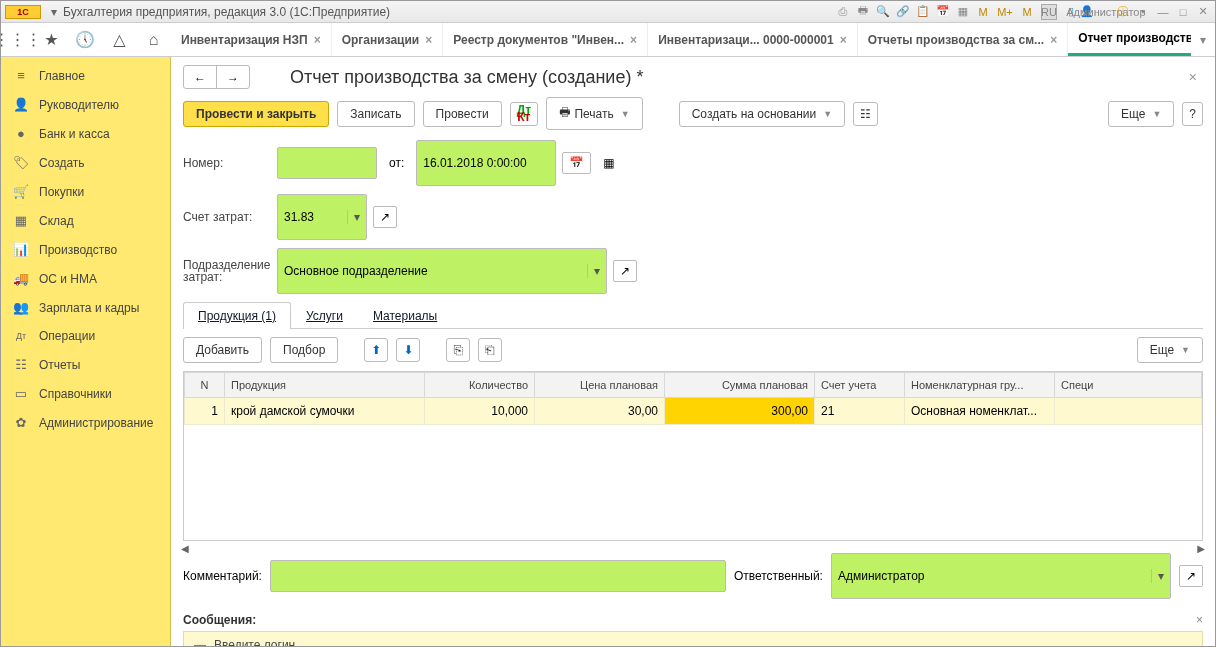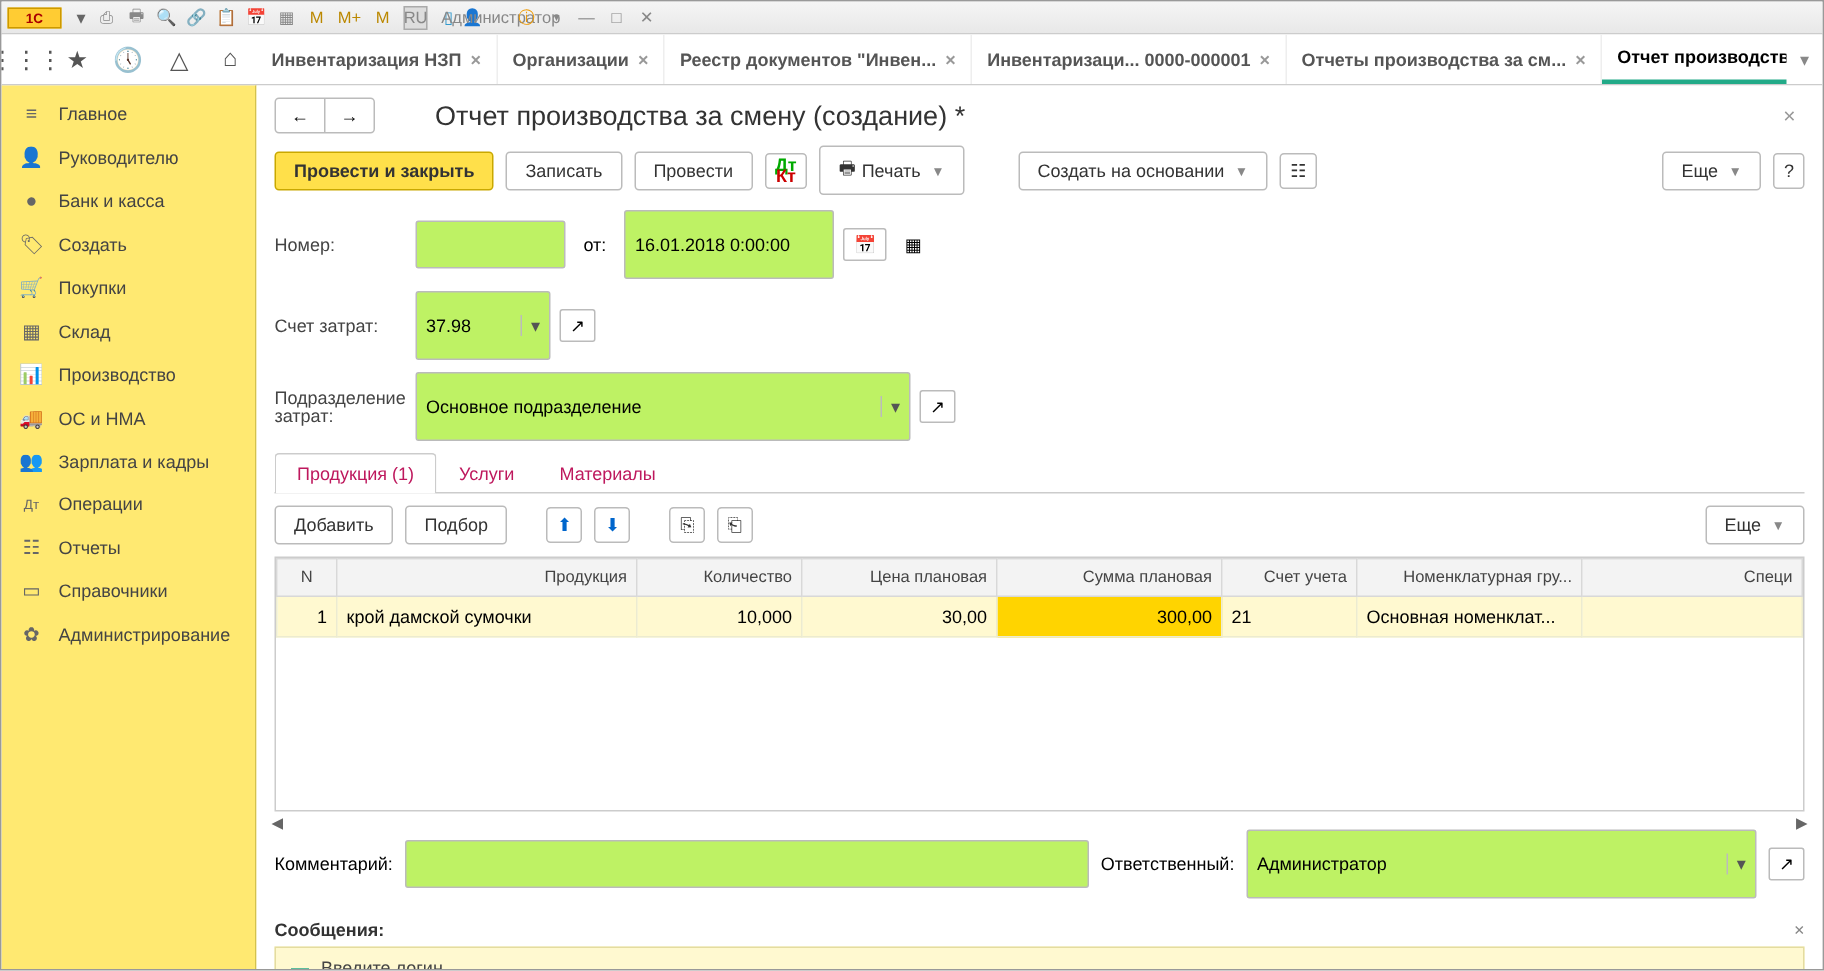--- a/index.html
+++ b/index.html
@@ -45,28 +45,28 @@
 
 .form-row { display: flex; align-items: center; margin-bottom: 8px; gap: 6px; }
 .form-row .label { width: 88px; color: #444; }
 .form-row .label.wide { width: 88px; line-height: 12px; }
 .input { border: 1px solid #bbb; border-radius: 2px; padding: 15px 6px; background: #bef264; min-height: 22px; display: flex; align-items: center; }
 .input.sel { padding-right: 0; }
 .input .dd-btn { border-left: 1px solid #bbb; padding: 0 6px; color: #555; align-self: stretch; display: flex; align-items: center; }
 .ext-btn { border: 1px solid #bbb; border-radius: 2px; padding: 3px 6px; background: #fff; }
 
 .subtabs { display: flex; border-bottom: 1px solid #ccc; }
-.subtab { padding: 6px 14px; border: 1px solid transparent; border-bottom: none; margin-bottom: -1px; color: #be185d; }
+.subtab { padding: 6px 14px; border: 1px solid transparent; border-bottom: none; margin-bottom: -1px; color: #0f172a; text-decoration: underline; }
 .subtab.active { border-color: #ccc; background: #fff; border-radius: 3px 3px 0 0; }
 
 .table-toolbar { display: flex; gap: 8px; padding: 8px 0; align-items: center; }
 
 .datatable { border: 1px solid #ccc; flex: 1; min-height: 170px; overflow: auto; }
 .datatable table { border-collapse: collapse; width: 100%; }
-.datatable th { background: #f3f3f3; border: 1px solid #d8d8d8; padding: 6px; font-weight: normal; color: #444; text-align: right; font-size: 11px; }
+.datatable th { background: #f3f3f3; border: 1px solid #d8d8d8; padding: 6px; font-weight: normal; color: #444; text-align: left; font-size: 11px; }
 .datatable td { border: 1px solid #ecebd0; padding: 6px; background: #fff9d0; }
 .datatable td.num { text-align: right; }
 .datatable td.hl { background: #ffd400; }
 
 .scroll-dots { height: 14px; background: repeating-linear-gradient(90deg, #888 0 1px, transparent 1px 3px); margin: 4px 0 8px; position: relative; }
 .scroll-dots::before { content: "◀"; position: absolute; left: -2px; top: -2px; font-size: 10px; color: #666; }
 .scroll-dots::after { content: "▶"; position: absolute; right: -2px; top: -2px; font-size: 10px; color: #666; }
 
 .bottom-row { display: flex; gap: 8px; align-items: center; margin-bottom: 6px; }
 .bluebar { height: 4px; background: #2196d6; margin-bottom: 4px; }
@@ -77,20 +77,21 @@
 .dtkt { display:inline-flex; flex-direction:column; line-height:7px; font-size:8px; align-items:center; }
 .dtkt .dt { color:#0a0; font-weight:bold; }
 .dtkt .kt { color:#c00; font-weight:bold; }
 </style>
 </head>
 <body>
 
 <div class="titlebar">
   <div class="logo">1C</div>
   <span class="menu-arrow">▾</span>
+  <span class="title">Бухгалтерия предприятия, редакция 3.0  (1С:Предприятие)</span>
   <div class="tb-icons">
     <span>⎙</span>
     <span>🖶</span>
     <span>🔍</span>
     <span>🔗</span>
     <span>📋</span>
     <span>📅</span>
     <span>▦</span>
     <span style="color:#b80">M</span>
     <span style="color:#b80;width:20px">M+</span>
@@ -244,21 +245,21 @@
       <div class="input" style="width:100px"></div>
       <span style="margin:0 6px">от:</span>
       <div class="input" style="width:140px">16.01.2018  0:00:00</div>
       <div class="ext-btn">📅</div>
       <div class="ext-btn" style="border:none">▦</div>
     </div>
 
     <div class="form-row">
       <span class="label">Счет затрат:</span>
       <div class="input sel" style="width:90px">
-          <span style="flex:1">37.98</span>
+          <span style="flex:1">31.83</span>
           <span class="dd-btn">▾</span>
         </div>
       <div class="ext-btn">↗</div>
     </div>
 
     <div class="form-row">
       <span class="label wide">Подразделение затрат:</span>
       <div class="input sel" style="width:330px">
           <span style="flex:1">Основное подразделение</span>
           <span class="dd-btn">▾</span>

